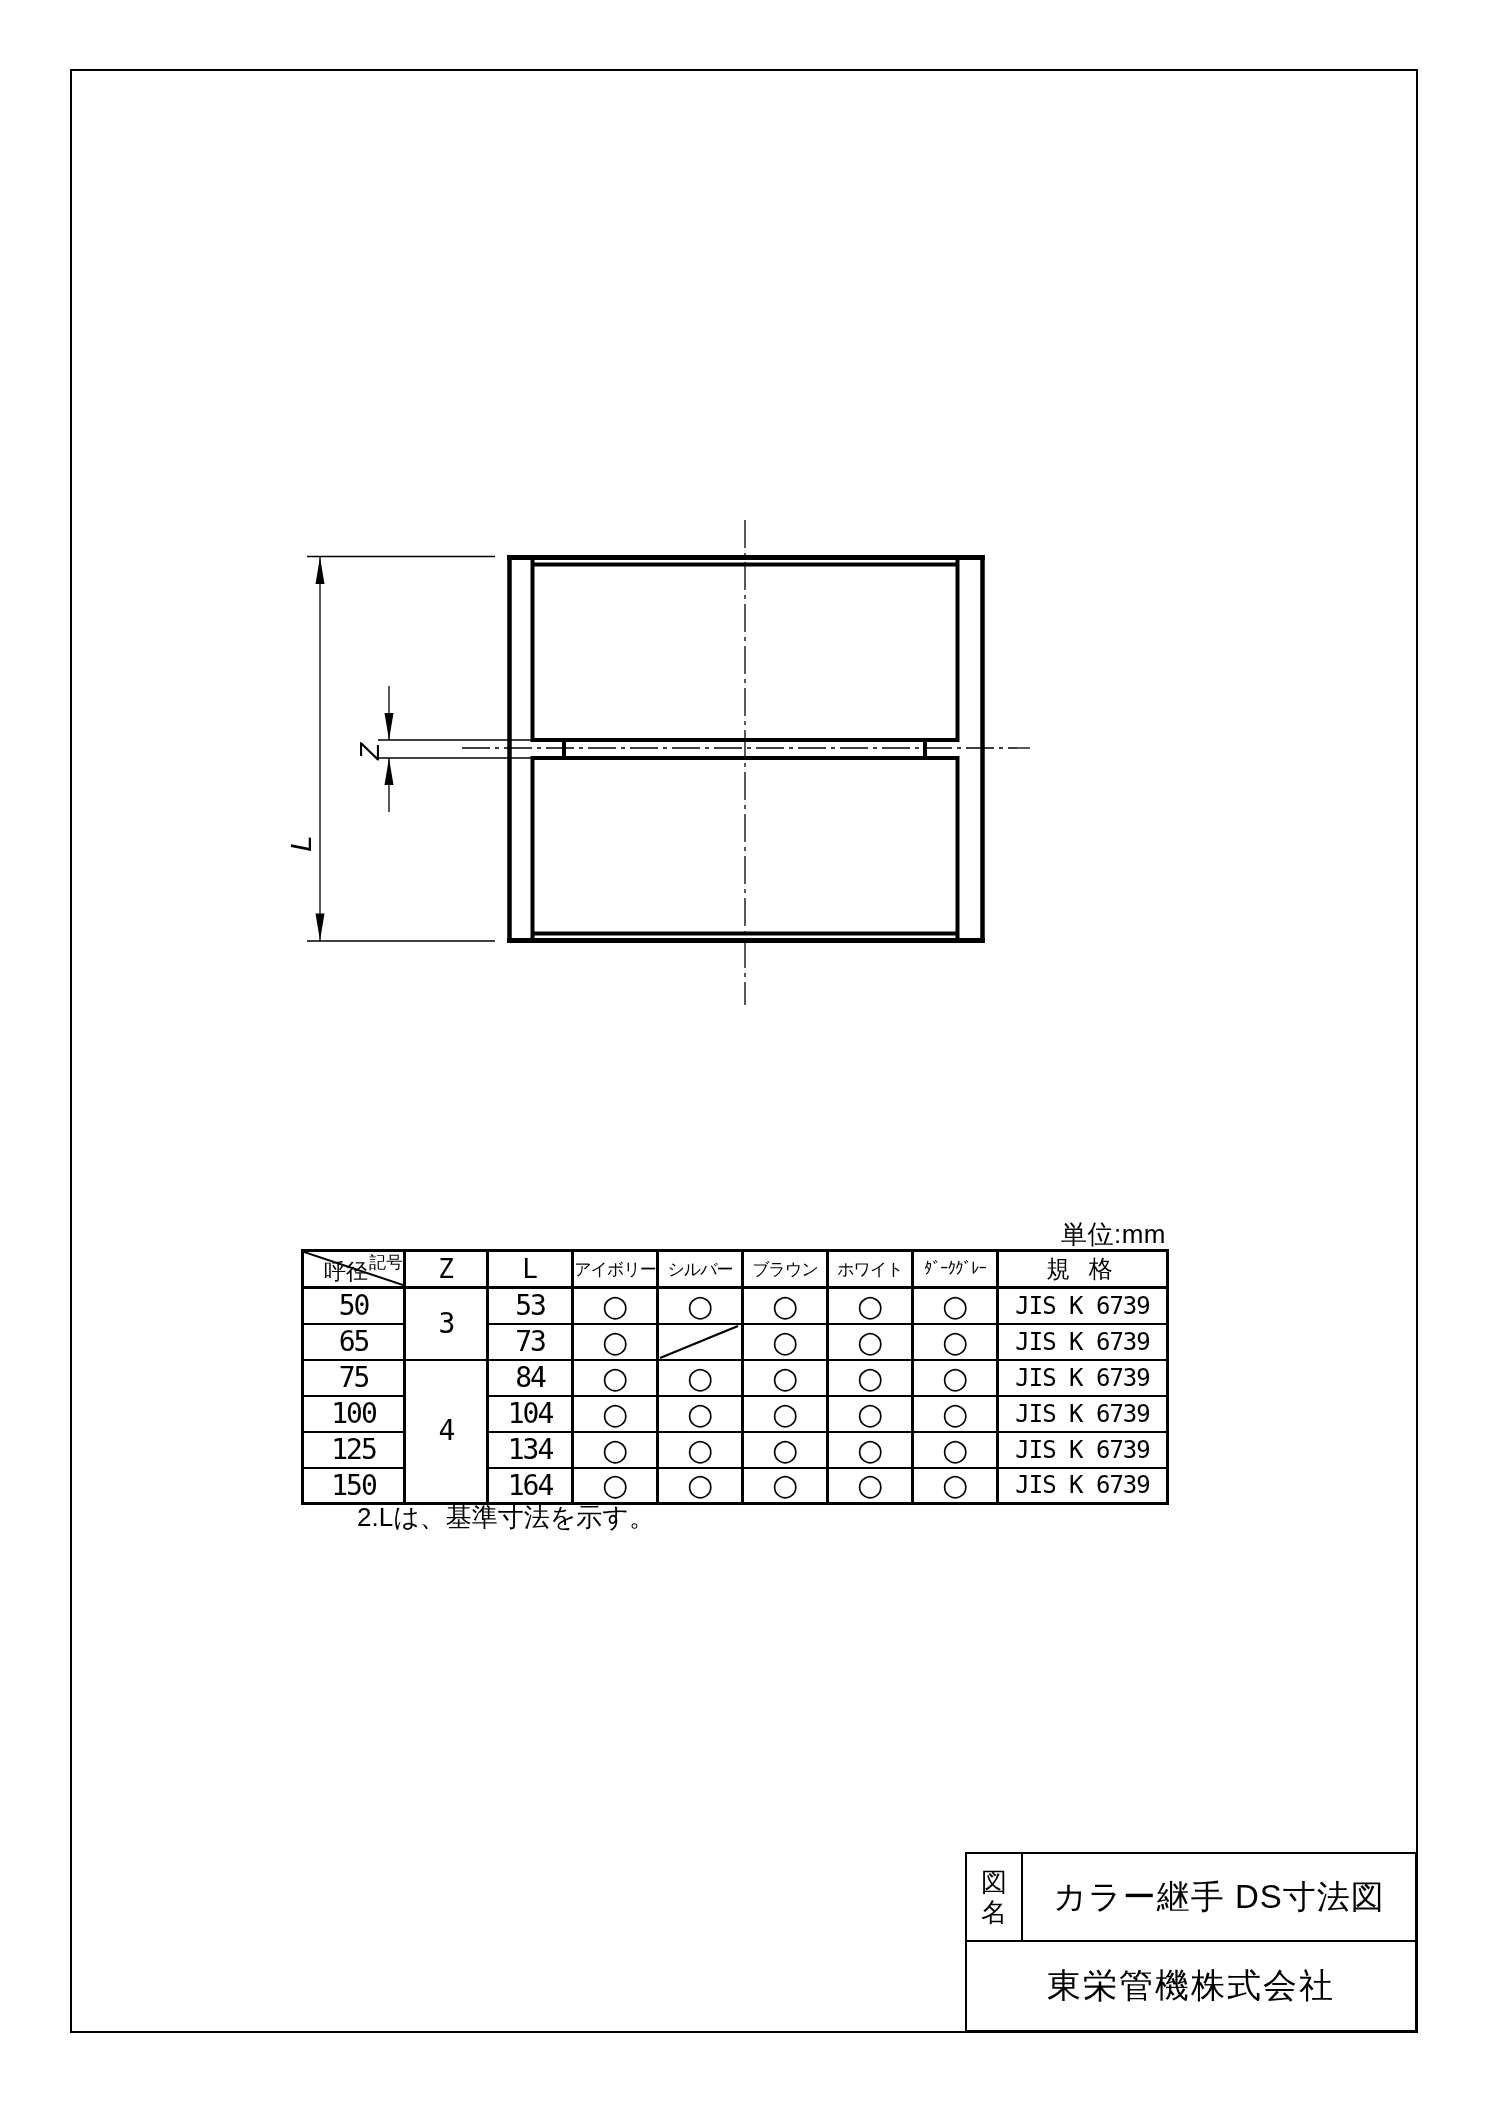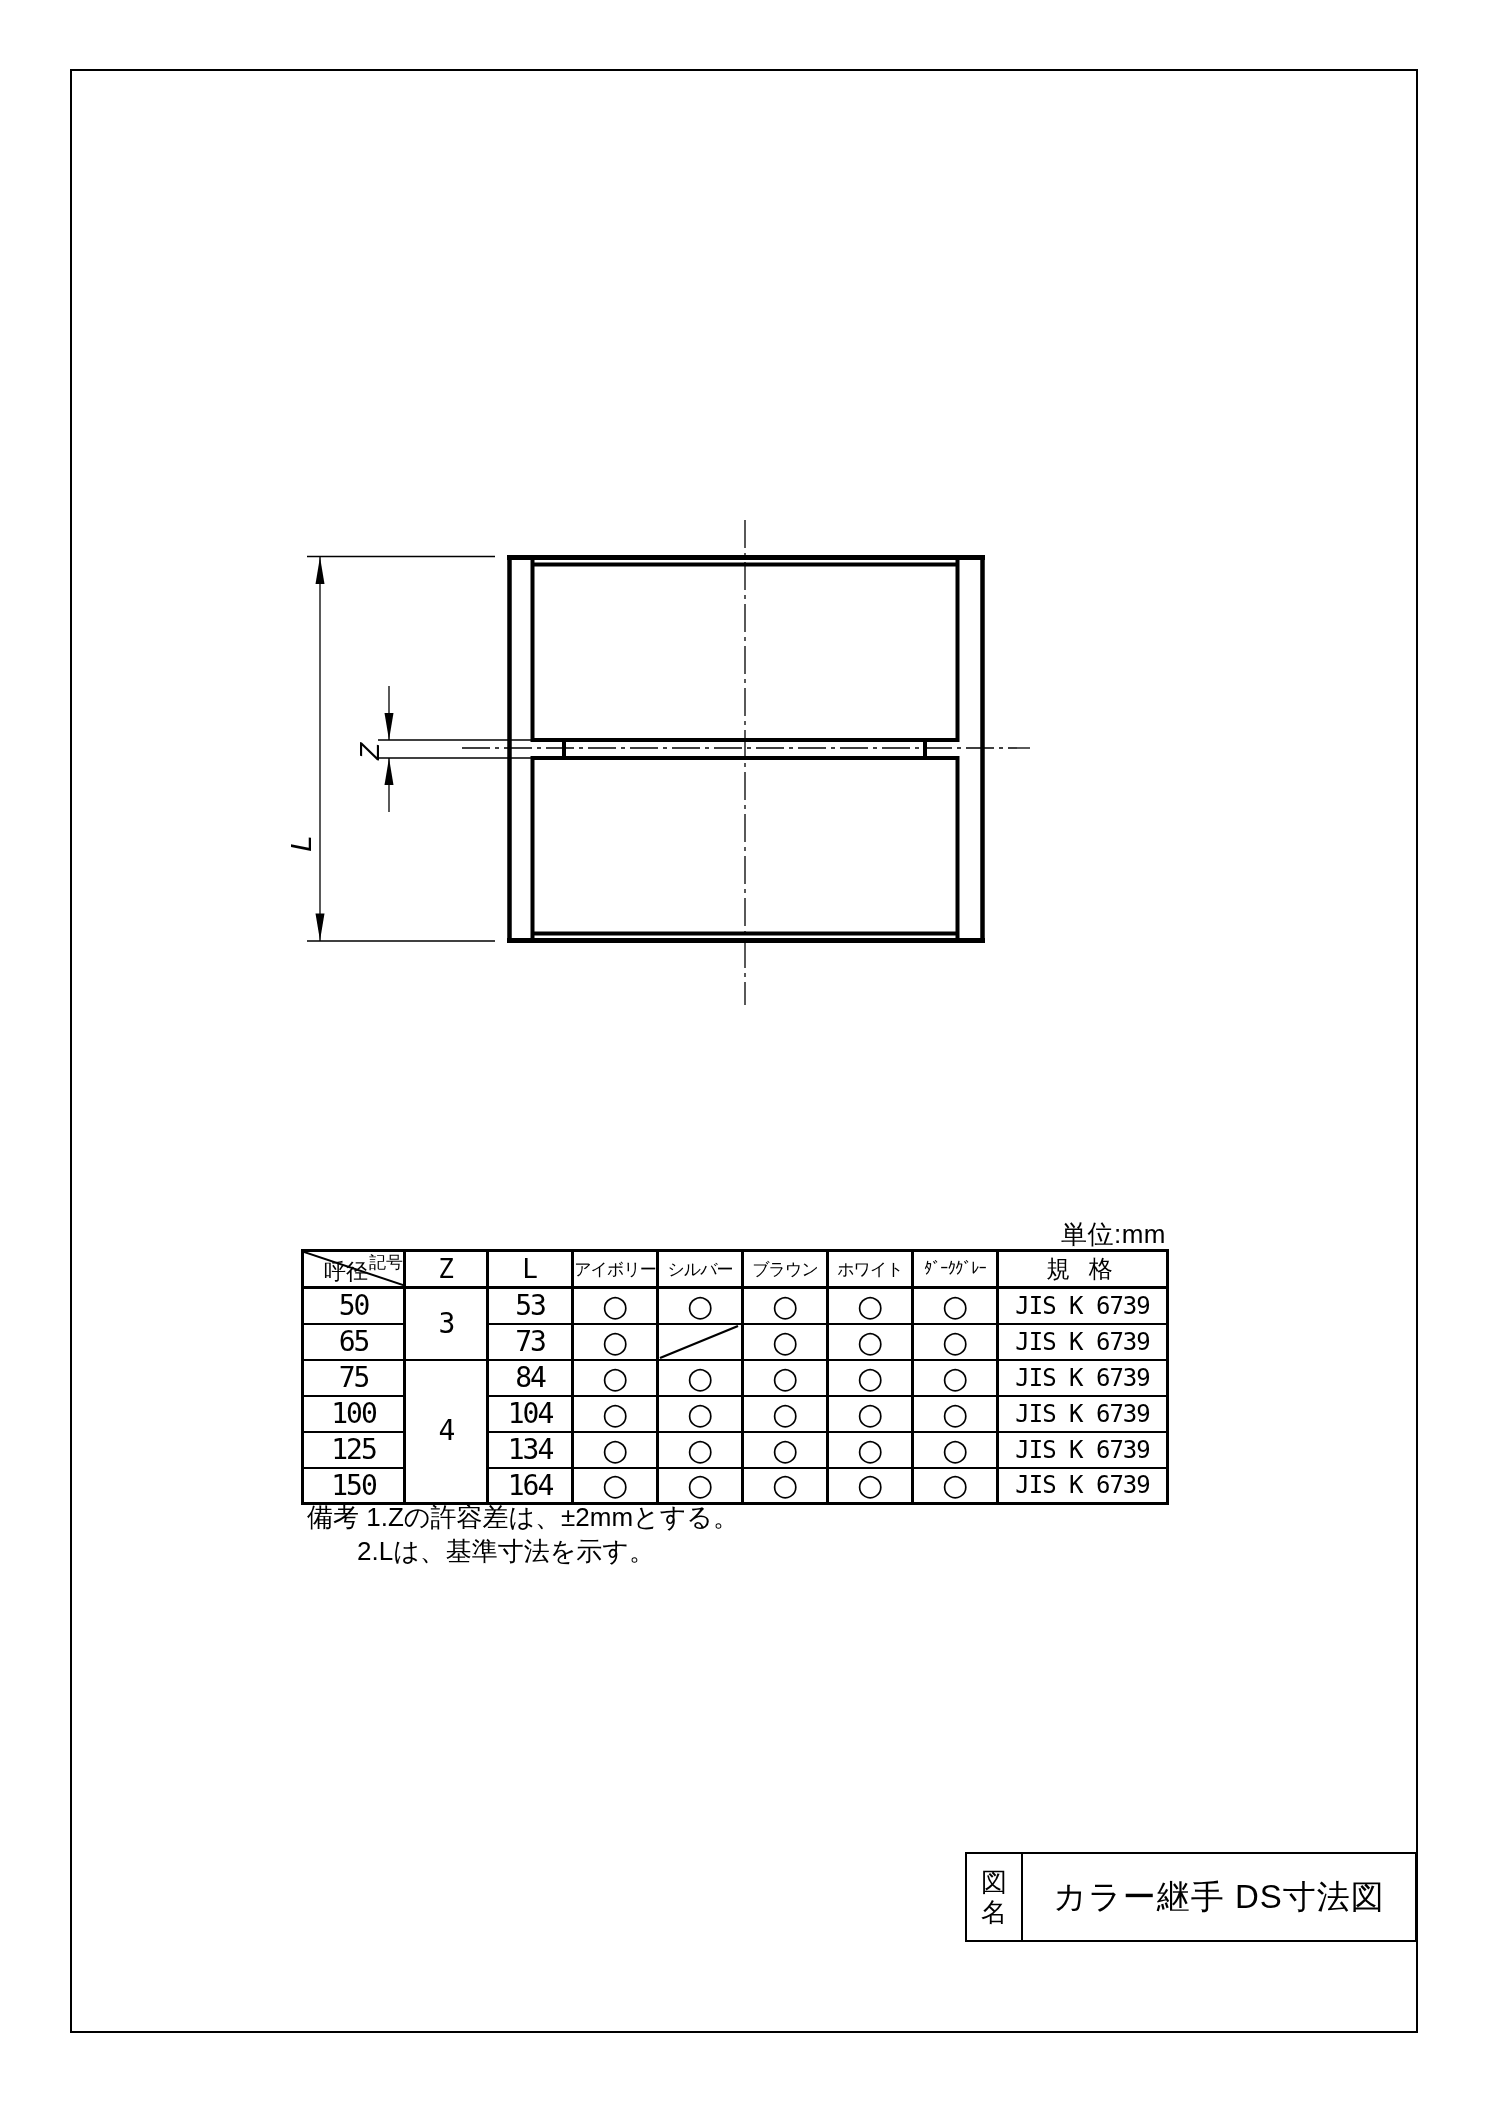--- a/index.html
+++ b/index.html
@@ -224,25 +224,27 @@
           <td class="mark">○</td>
           <td class="mark">○</td>
           <td class="mark">○</td>
           <td class="spec">JIS K 6739</td>
         </tr>
       </tbody>
     </table>
   </div>
 
   <div class="notes">
-    <div><span>備考</span> <span>1.Zの許容差は、±2mmとする。</span></div>
     <div class="l2"><span>2.Lは、基準寸法を示す。</span></div>
   </div>
 
   <div class="tb-row1">
     <div class="tb-label">
       <span>図</span>
       <span>名</span>
     </div>
     <div class="tb-title">カラー継手 DS寸法図</div>
   </div>
+  <div class="tb-row2">
+    <span class="tb-company">東栄管機株式会社</span>
+  </div>
 
 </div>
 
 </body></html>

